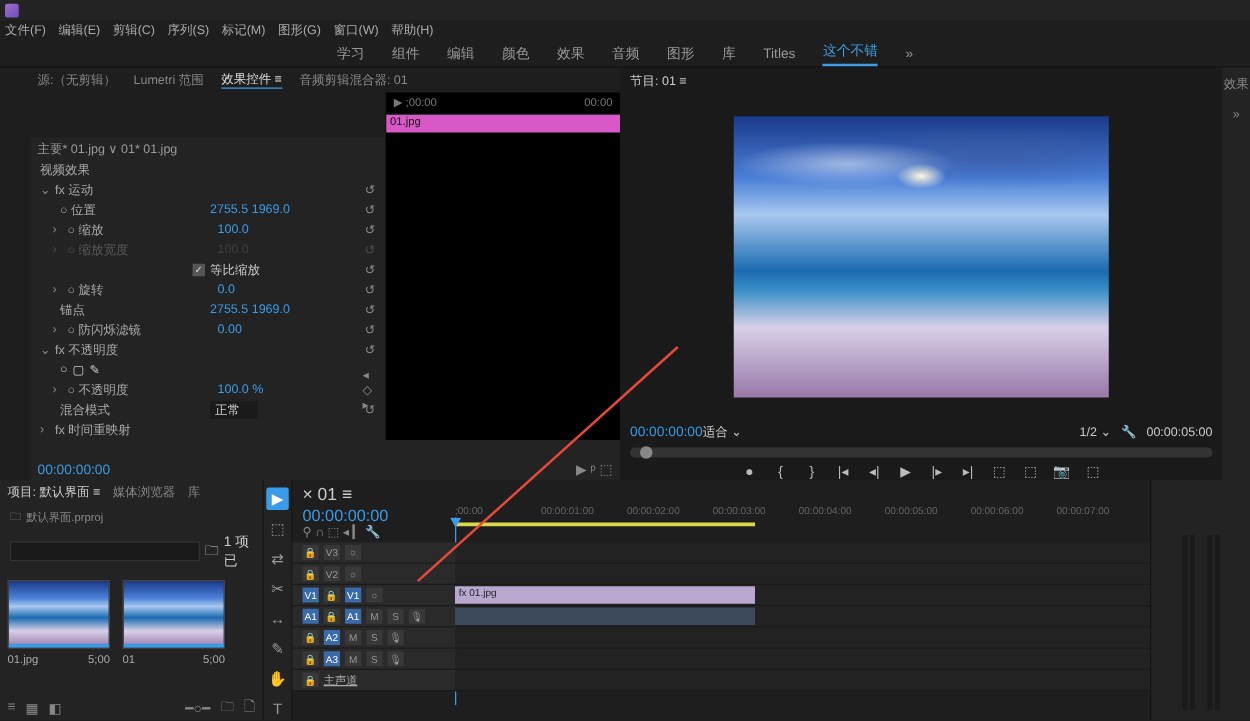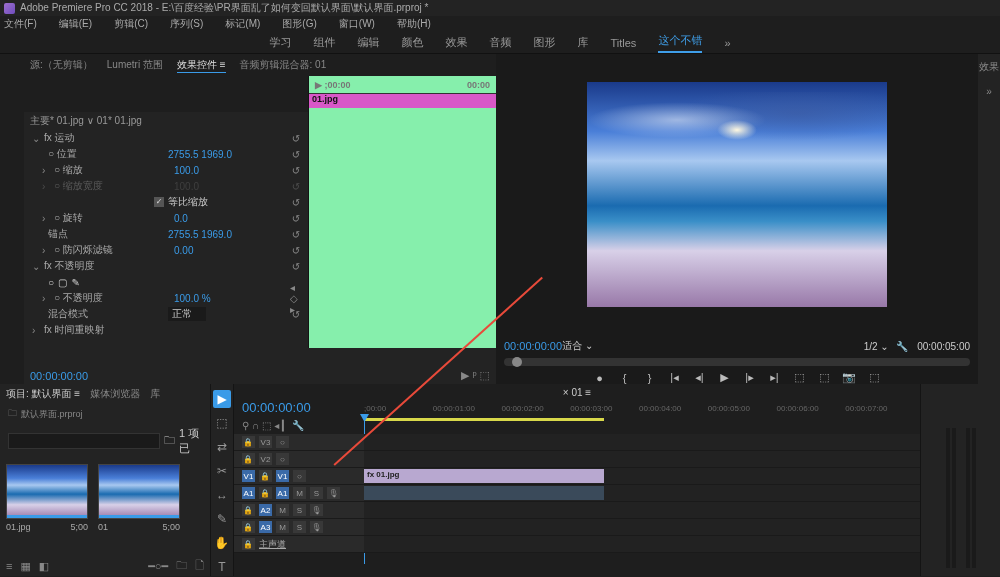--- a/index.html
+++ b/index.html
@@ -1,40 +1,40 @@
 <!DOCTYPE html>
 <html><head>
 <meta charset="utf-8">
 <style>
 * { margin:0; padding:0; box-sizing:border-box; font-family:"Segoe UI",Arial,sans-serif; }
 body { background:#1e1e1e; color:#ccc; font-size:11px; overflow:hidden; width:1000px; height:577px; }
 .titlebar { height:16px; background:#232323; display:flex; align-items:center; padding:0 4px; font-size:10px; color:#aaa; }
 .titlebar .logo { width:11px; height:11px; background:linear-gradient(135deg,#9e6fce,#6f4dbd); border-radius:2px; margin-right:5px; }
-.menubar { height:16px; display:flex; align-items:center; padding:0 4px; font-size:10px; gap:22px; color:#aaa; }
+.menubar { height:16px; display:flex; align-items:center; padding:0 4px; font-size:10px; gap:10px; color:#aaa; }
 .workspace-bar { height:22px; display:flex; align-items:center; justify-content:center; gap:22px; font-size:11px; color:#999; border-bottom:1px solid #111; }
 .workspace-bar span { cursor:pointer; }
 .workspace-bar .active { color:#3f9ee8; border-bottom:2px solid #3f9ee8; padding-bottom:3px; }
 
 .main { display:flex; height:330px;padding-left:24px; }
 .left-panel { width:472px; display:flex; flex-direction:column; }
 .tabs { height:22px; display:flex; align-items:center; padding:0 6px; gap:14px; font-size:10px; color:#888; }
 .tabs .tab-active { color:#ddd; border-bottom:1px solid #3a9be8; }
 
 .effect-controls { flex:1; display:flex; }
 .ec-props { width:284px; background:#232323; overflow:hidden;margin-top:36px; }
 .ec-header { height:18px; display:flex; align-items:center; justify-content:space-between; padding:0 6px; font-size:10px; color:#999; }
 .ec-row { height:16px; display:flex; align-items:center; padding-left:8px; font-size:10px; color:#ccc; position:relative; }
 .ec-row .name { width:120px; color:#aaa; }
 .ec-row .val { color:#3a9be8; }
 .ec-row .reset { position:absolute; right:6px; width:12px; height:12px; display:flex; align-items:center; justify-content:center; color:#888; }
 .ec-row .tw { margin-right:4px; color:#888; width:8px; display:inline-block; }
 .checkbox { width:10px; height:10px; background:#555; display:inline-block; margin-right:4px; }
 .checkbox.checked::after { content:"✓"; color:#ddd; font-size:8px; display:block; text-align:center; line-height:10px; }
 
-.ec-timeline { flex:1; background:#86efac; border-left:1px solid #141414; position:relative;font-weight:bold; }
+.ec-timeline { flex:1; background:#000000; border-left:1px solid #141414; position:relative; }
 .ec-ruler { height:18px; border-bottom:1px solid #333; display:flex; align-items:center; justify-content:space-between; padding:0 6px; font-size:9px; color:#777; }
 .ec-clip { position:absolute; top:18px; left:0; height:14px; background:#d858c8; color:#111; font-size:9px; padding:0 3px; width:100%; }
 
 .ec-bottom { height:36px; background:#232323; display:flex; align-items:flex-end; padding:2px 6px; justify-content:space-between; }
 .timecode-blue { color:#3a9be8; font-size:11px; }
 
 .right-panel { flex:1; display:flex; }
 .program-panel { flex:1; background:#1a1a1a; display:flex; flex-direction:column; }
 .program-tabs { height:22px; display:flex; align-items:center; padding:0 8px; font-size:10px; color:#ccc; }
 .viewer { flex:1; display:flex; align-items:center; justify-content:center; background:#1a1a1a; }
@@ -65,50 +65,49 @@
 .thumb-img .bar { position:absolute; bottom:0; left:0; right:0; height:3px; background:#3a9be8; }
 .thumb-label { display:flex; justify-content:space-between; font-size:9px; color:#aaa; margin-top:3px; }
 .pp-foot { height:20px; display:flex; align-items:center; padding:0 6px; gap:8px; color:#888; }
 
 .tools { width:24px; background:#232323; display:flex; flex-direction:column; align-items:center; padding-top:6px; gap:6px; border-left:1px solid #141414; border-right:1px solid #141414; }
 .tool { width:18px; height:18px; display:flex; align-items:center; justify-content:center; color:#999; font-size:12px; cursor:pointer; }
 .tool.sel { background:#3a9be8; color:#fff; border-radius:2px; }
 
 .timeline-panel { flex:1; background:#1e1e1e; display:flex; flex-direction:column; position:relative; }
 .tl-header { height:32px; padding:3px 8px; }
-.tl-tabs { font-size:10px; color:#ccc;text-align:center; }
+.tl-tabs { font-size:14px; color:#ccc; }
 .tl-tc { font-size:13px; color:#3a9be8; margin-top:2px; }
 .tl-icons { position:absolute; top:36px; left:8px; display:flex; gap:6px; color:#888; font-size:10px; }
 .tl-ruler { position:absolute; top:20px; left:130px; right:6px; height:14px; font-size:8px; color:#666; display:flex; }
 .tl-ruler span { flex:1; }
 .tl-work { position:absolute; top:34px; left:130px; width:240px; height:3px; background:#d8d84a; }
 .tl-playhead { position:absolute; top:30px; left:130px; width:1px; height:150px; background:#3a9be8; }
 .tl-playhead::before { content:""; position:absolute; top:0; left:-4px; width:9px; height:8px; background:#3a9be8; clip-path:polygon(0 0,100% 0,50% 100%); }
 
 .tracks { position:absolute; top:50px; left:0; right:0; }
 .track { height:17px; display:flex; align-items:center; font-size:9px; }
 .track-head { width:130px; display:flex; align-items:center; gap:4px; padding-left:8px; background:#2a2a2a; height:100%; border-bottom:1px solid #1a1a1a; }
-.track-body { flex:1; background:#222; height:100%; border-bottom:1px solid #1a1a1a; position:relative;font-weight:bold; }
+.track-body { flex:1; background:#222; height:100%; border-bottom:1px solid #1a1a1a; position:relative; }
 .tbtn { width:13px; height:12px; background:#383838; display:flex; align-items:center; justify-content:center; color:#999; font-size:8px; }
 .tbtn.on { background:#3a6aa8; color:#fff; }
 .clip { position:absolute; top:1px; left:0; height:14px; background:#b8a8d0; color:#222; font-size:8px; padding:1px 3px; width:240px; }
 .clip.dark { background:#3a4a5a; }
 
 .annotation { position:absolute; color:#e84a3a; font-size:14px; pointer-events:none; }
 .arrow-line { position:absolute; background:#e84a3a; transform-origin:left center; pointer-events:none; }
 
 .audio-meters { width:80px; background:#232323; border-left:1px solid #141414; display:flex; justify-content:center; align-items:flex-end; padding:8px 4px; gap:2px; }
 .meter { width:4px; height:140px; background:#1a1a1a; position:relative; }
 </style>
 </head>
 <body>
 
 <div class="titlebar">
   <div class="logo"></div>
-  <span>Adobe Premiere Pro CC 2018 - E:\百度经验\PR界面乱了如何变回默认界面\默认界面.prproj *</span>
 </div>
 
 <div class="menubar">
   <span>文件(F)</span>
   <span>编辑(E)</span>
   <span>剪辑(C)</span>
   <span>序列(S)</span>
   <span>标记(M)</span>
   <span>图形(G)</span>
   <span>窗口(W)</span>
@@ -136,20 +135,23 @@
       <span>Lumetri 范围</span>
       <span class="tab-active">效果控件 ≡</span>
       <span>音频剪辑混合器: 01</span>
     </div>
     <div class="effect-controls">
       <div class="ec-props">
         <div class="ec-header">
             <span>主要* 01.jpg ∨ 01* 01.jpg</span>
           </div>
         <div class="ec-row">
+            <span class="name">视频效果</span>
+          </div>
+        <div class="ec-row">
             <span class="tw">⌄</span>
             <span class="name">fx 运动</span>
             <span class="reset">↺</span>
           </div>
         <div class="ec-row" style="padding-left:24px;">
             <span class="name">○ 位置</span>
             <span class="val">2755.5   1969.0</span>
             <span class="reset">↺</span>
           </div>
         <div class="ec-row" style="padding-left:18px;">
@@ -221,20 +223,23 @@
       </div>
     </div>
     <div class="ec-bottom">
       <span class="timecode-blue">00:00:00:00</span>
       <span style="color:#888;">▶ ᵖ ⬚</span>
     </div>
   </div>
 
   <div class="right-panel">
     <div class="program-panel">
+      <div class="program-tabs">
+          <span>节目: 01 ≡</span>
+        </div>
       <div class="viewer">
         <div class="preview-img">
           <div class="clouds"></div>
             <div class="sun"></div>
         </div>
       </div>
       <div class="program-controls">
         <div class="pc-top">
           <span class="timecode-blue">00:00:00:00</span>
           <span><span>适合</span> ⌄</span>

